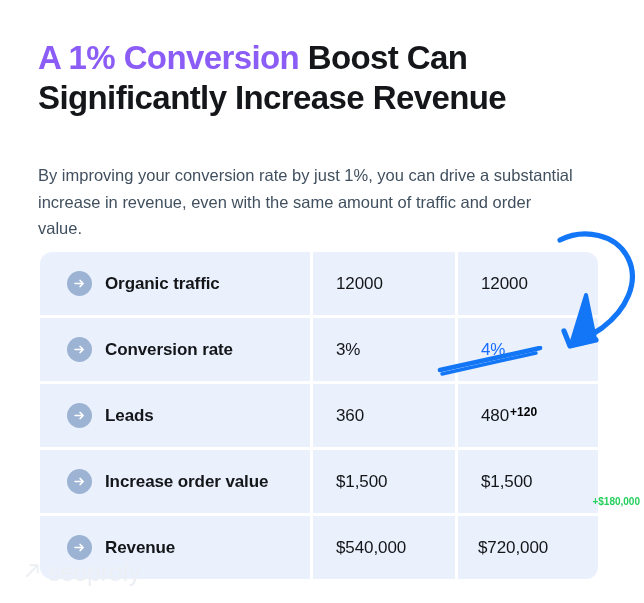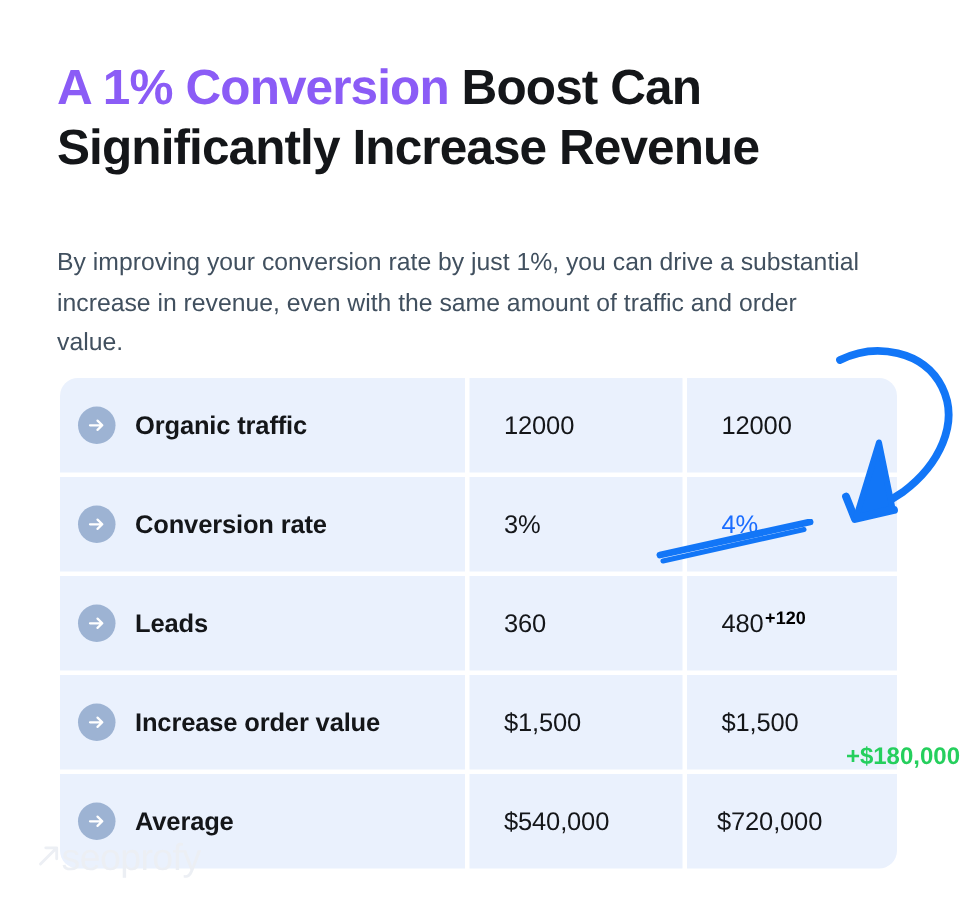--- a/index.html
+++ b/index.html
@@ -72,21 +72,21 @@
   .trow:last-child { margin-bottom: 0; }
 
   .cell {
     background: #eaf1fd;
     display: flex;
     align-items: center;
     box-sizing: border-box;
   }
   .cell-label {
     width: 270px;
-    padding-left: 12px;
+    padding-left: 27px;
     margin-right: 3px;
   }
   .cell-v1 {
     width: 142px;
     padding-left: 23px;
     margin-right: 3px;
   }
   .cell-v2 {
     width: 140px;
     padding-left: 23px;
@@ -137,21 +137,21 @@
     top: -4px;
     left: 1px;
     letter-spacing: 0;
   }
 
   .delta-float {
     position: absolute;
     right: -42px;
     top: -20px;
     color: #25cf5d;
-    font-size: 16px;
+    font-size: 10px;
     font-weight: 700;
     white-space: nowrap;
   }
 
   
   .doodle-arrow {
     position: absolute;
     left: 540px;
     top: 224px;
     width: 110px;
@@ -167,20 +167,21 @@
     pointer-events: none;
   }
 
   
   .logo {
     position: absolute;
     left: 24px;
     top: 560px;
     display: flex;
     align-items: center;
+    gap: 7px;
     color: #eceff4;
   }
   .logo-mark { display: block; }
   .logo-text {
     font-size: 25px;
     font-weight: 400;
     letter-spacing: -0.4px;
     color: #eceff4;
     line-height: 1;
   }
@@ -265,21 +266,21 @@
       </div>
     </div>
 
     <div class="trow">
       <div class="cell cell-label">
         <span class="row-icon">
           <svg width="13" height="13" viewBox="0 0 13 13">
               <path d="M2 6.5h8M7 3.4l3.2 3.1L7 9.6" fill="none" stroke="#ffffff" stroke-width="1.5" stroke-linecap="round" stroke-linejoin="round"></path>
             </svg>
         </span>
-        <span class="row-label">Average</span>
+        <span class="row-label">Revenue</span>
       </div>
       <div class="cell cell-v1">
         <span class="cell-value">$540,000</span>
       </div>
       <div class="cell cell-v2">
         <span class="cell-value">$720,000</span>
       </div>
       <span class="delta-float">+$180,000</span>
     </div>
 

